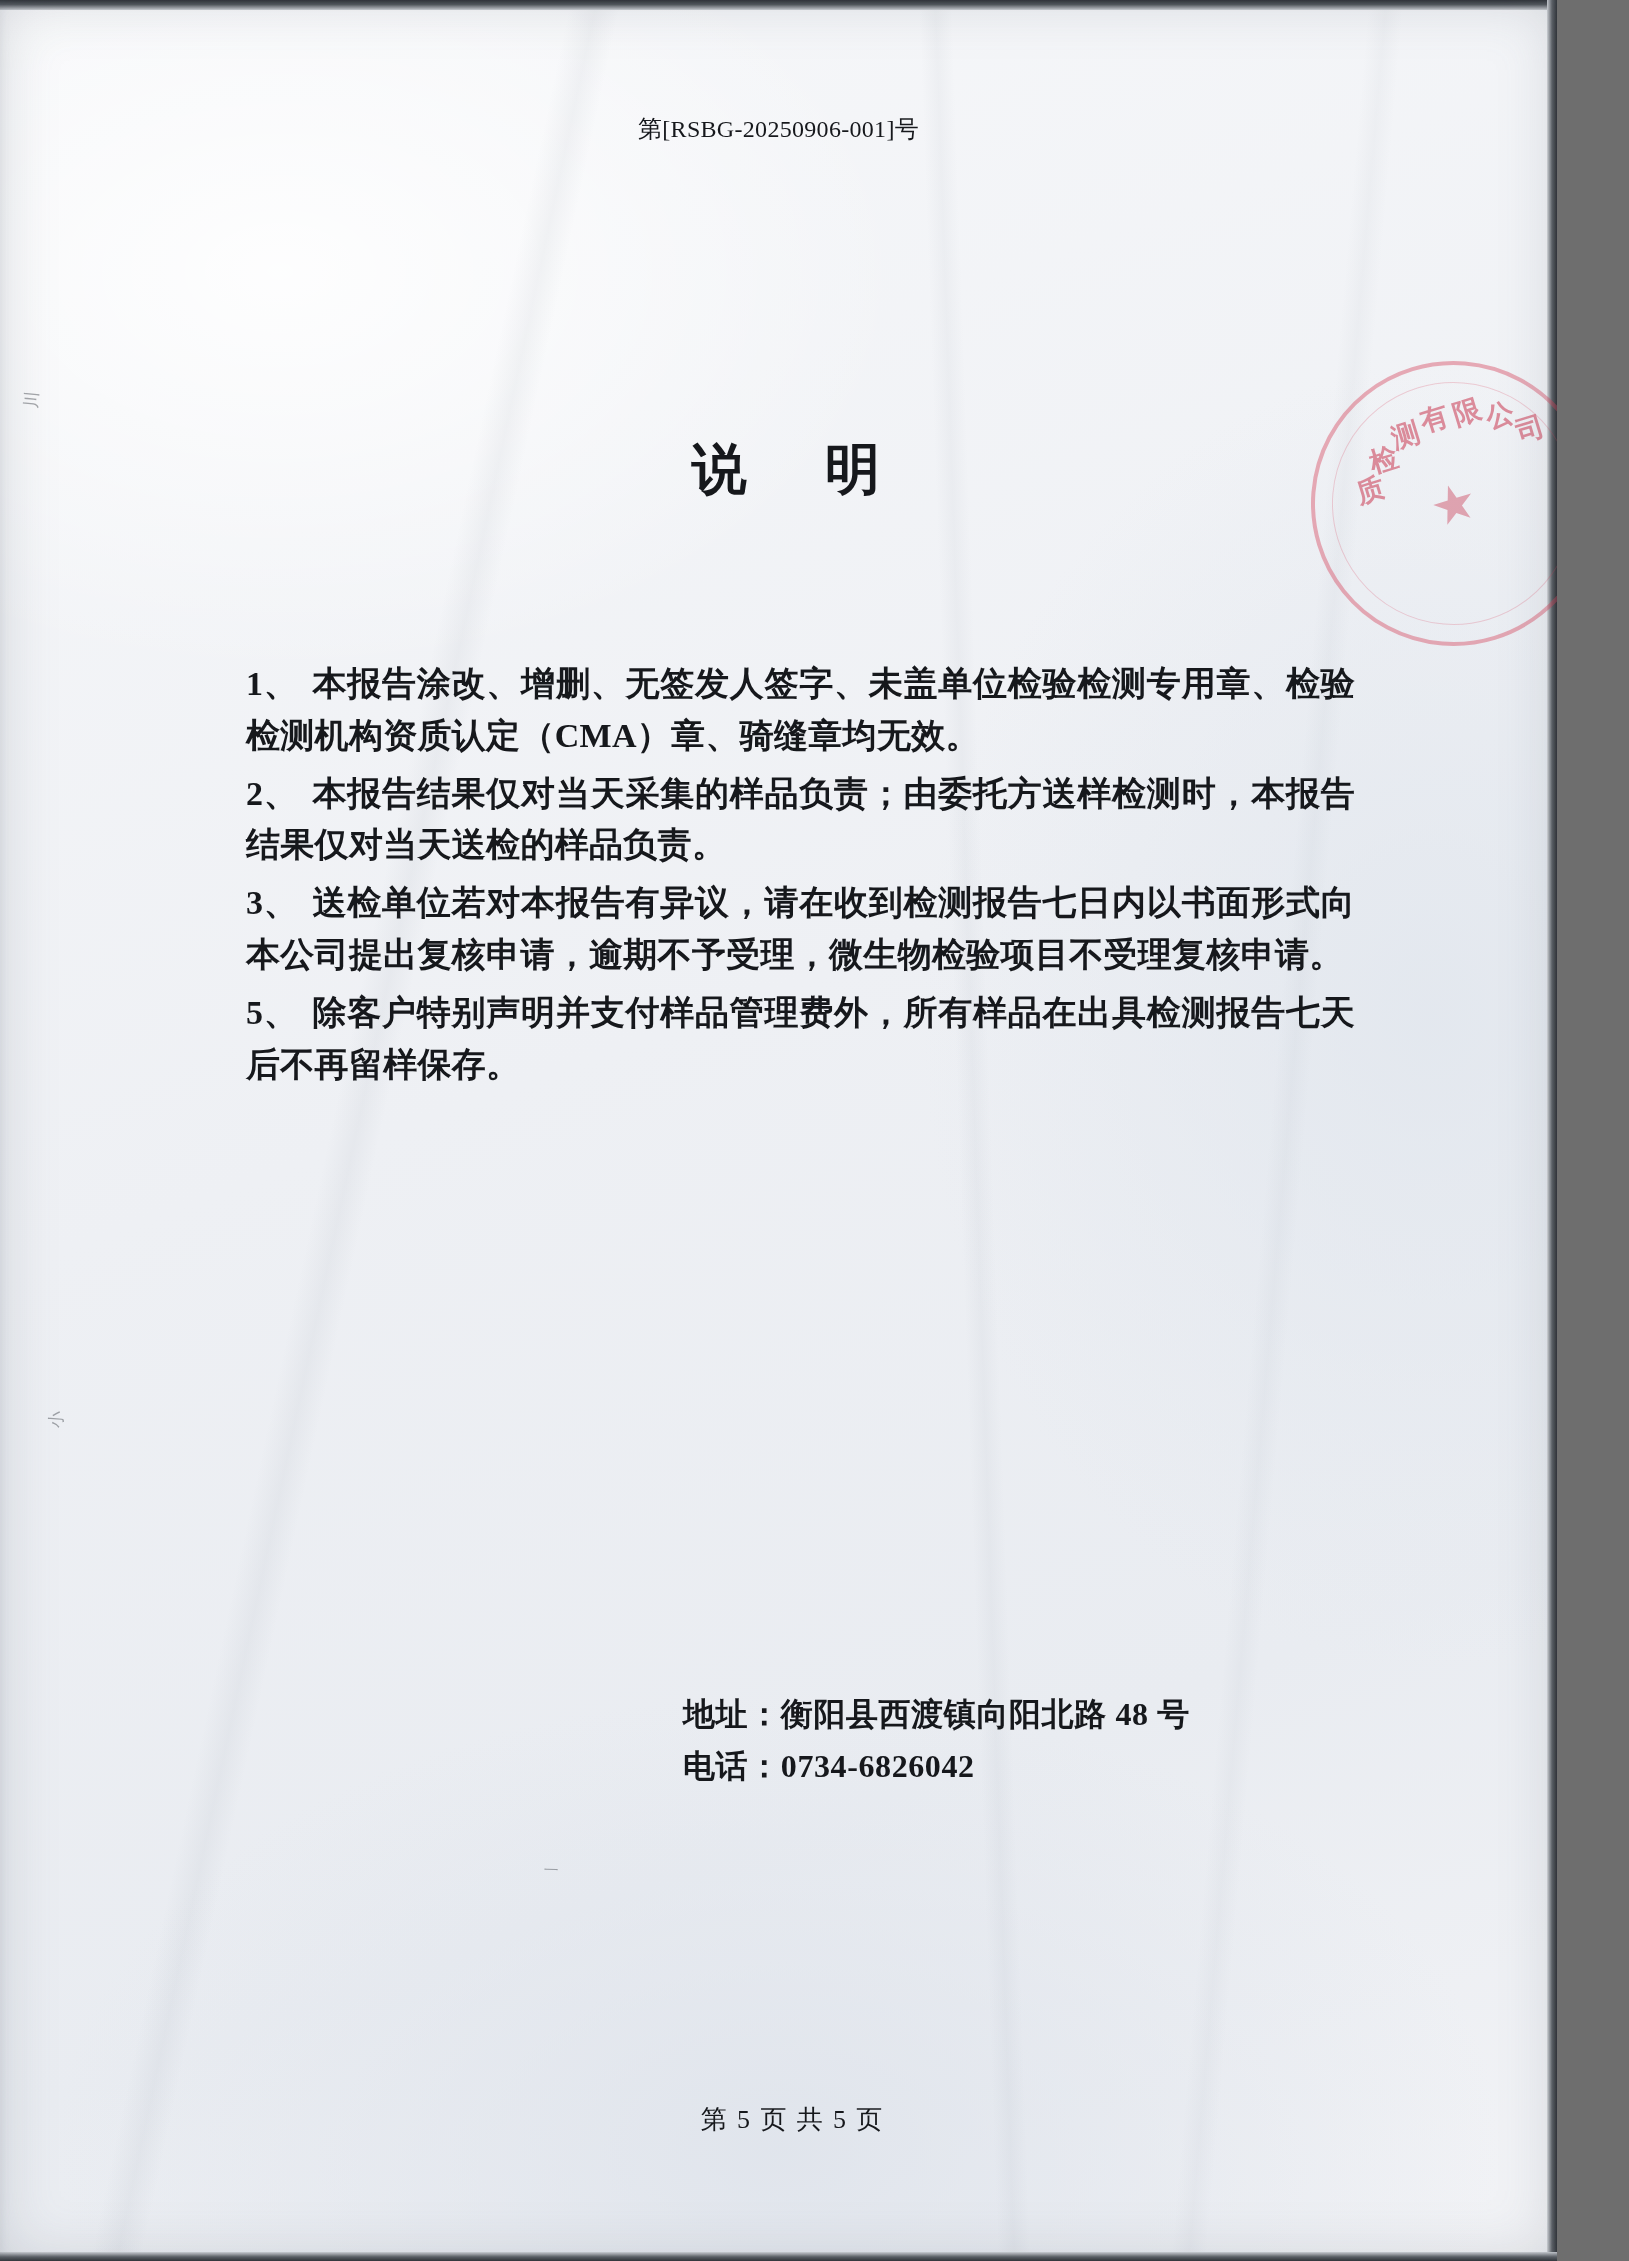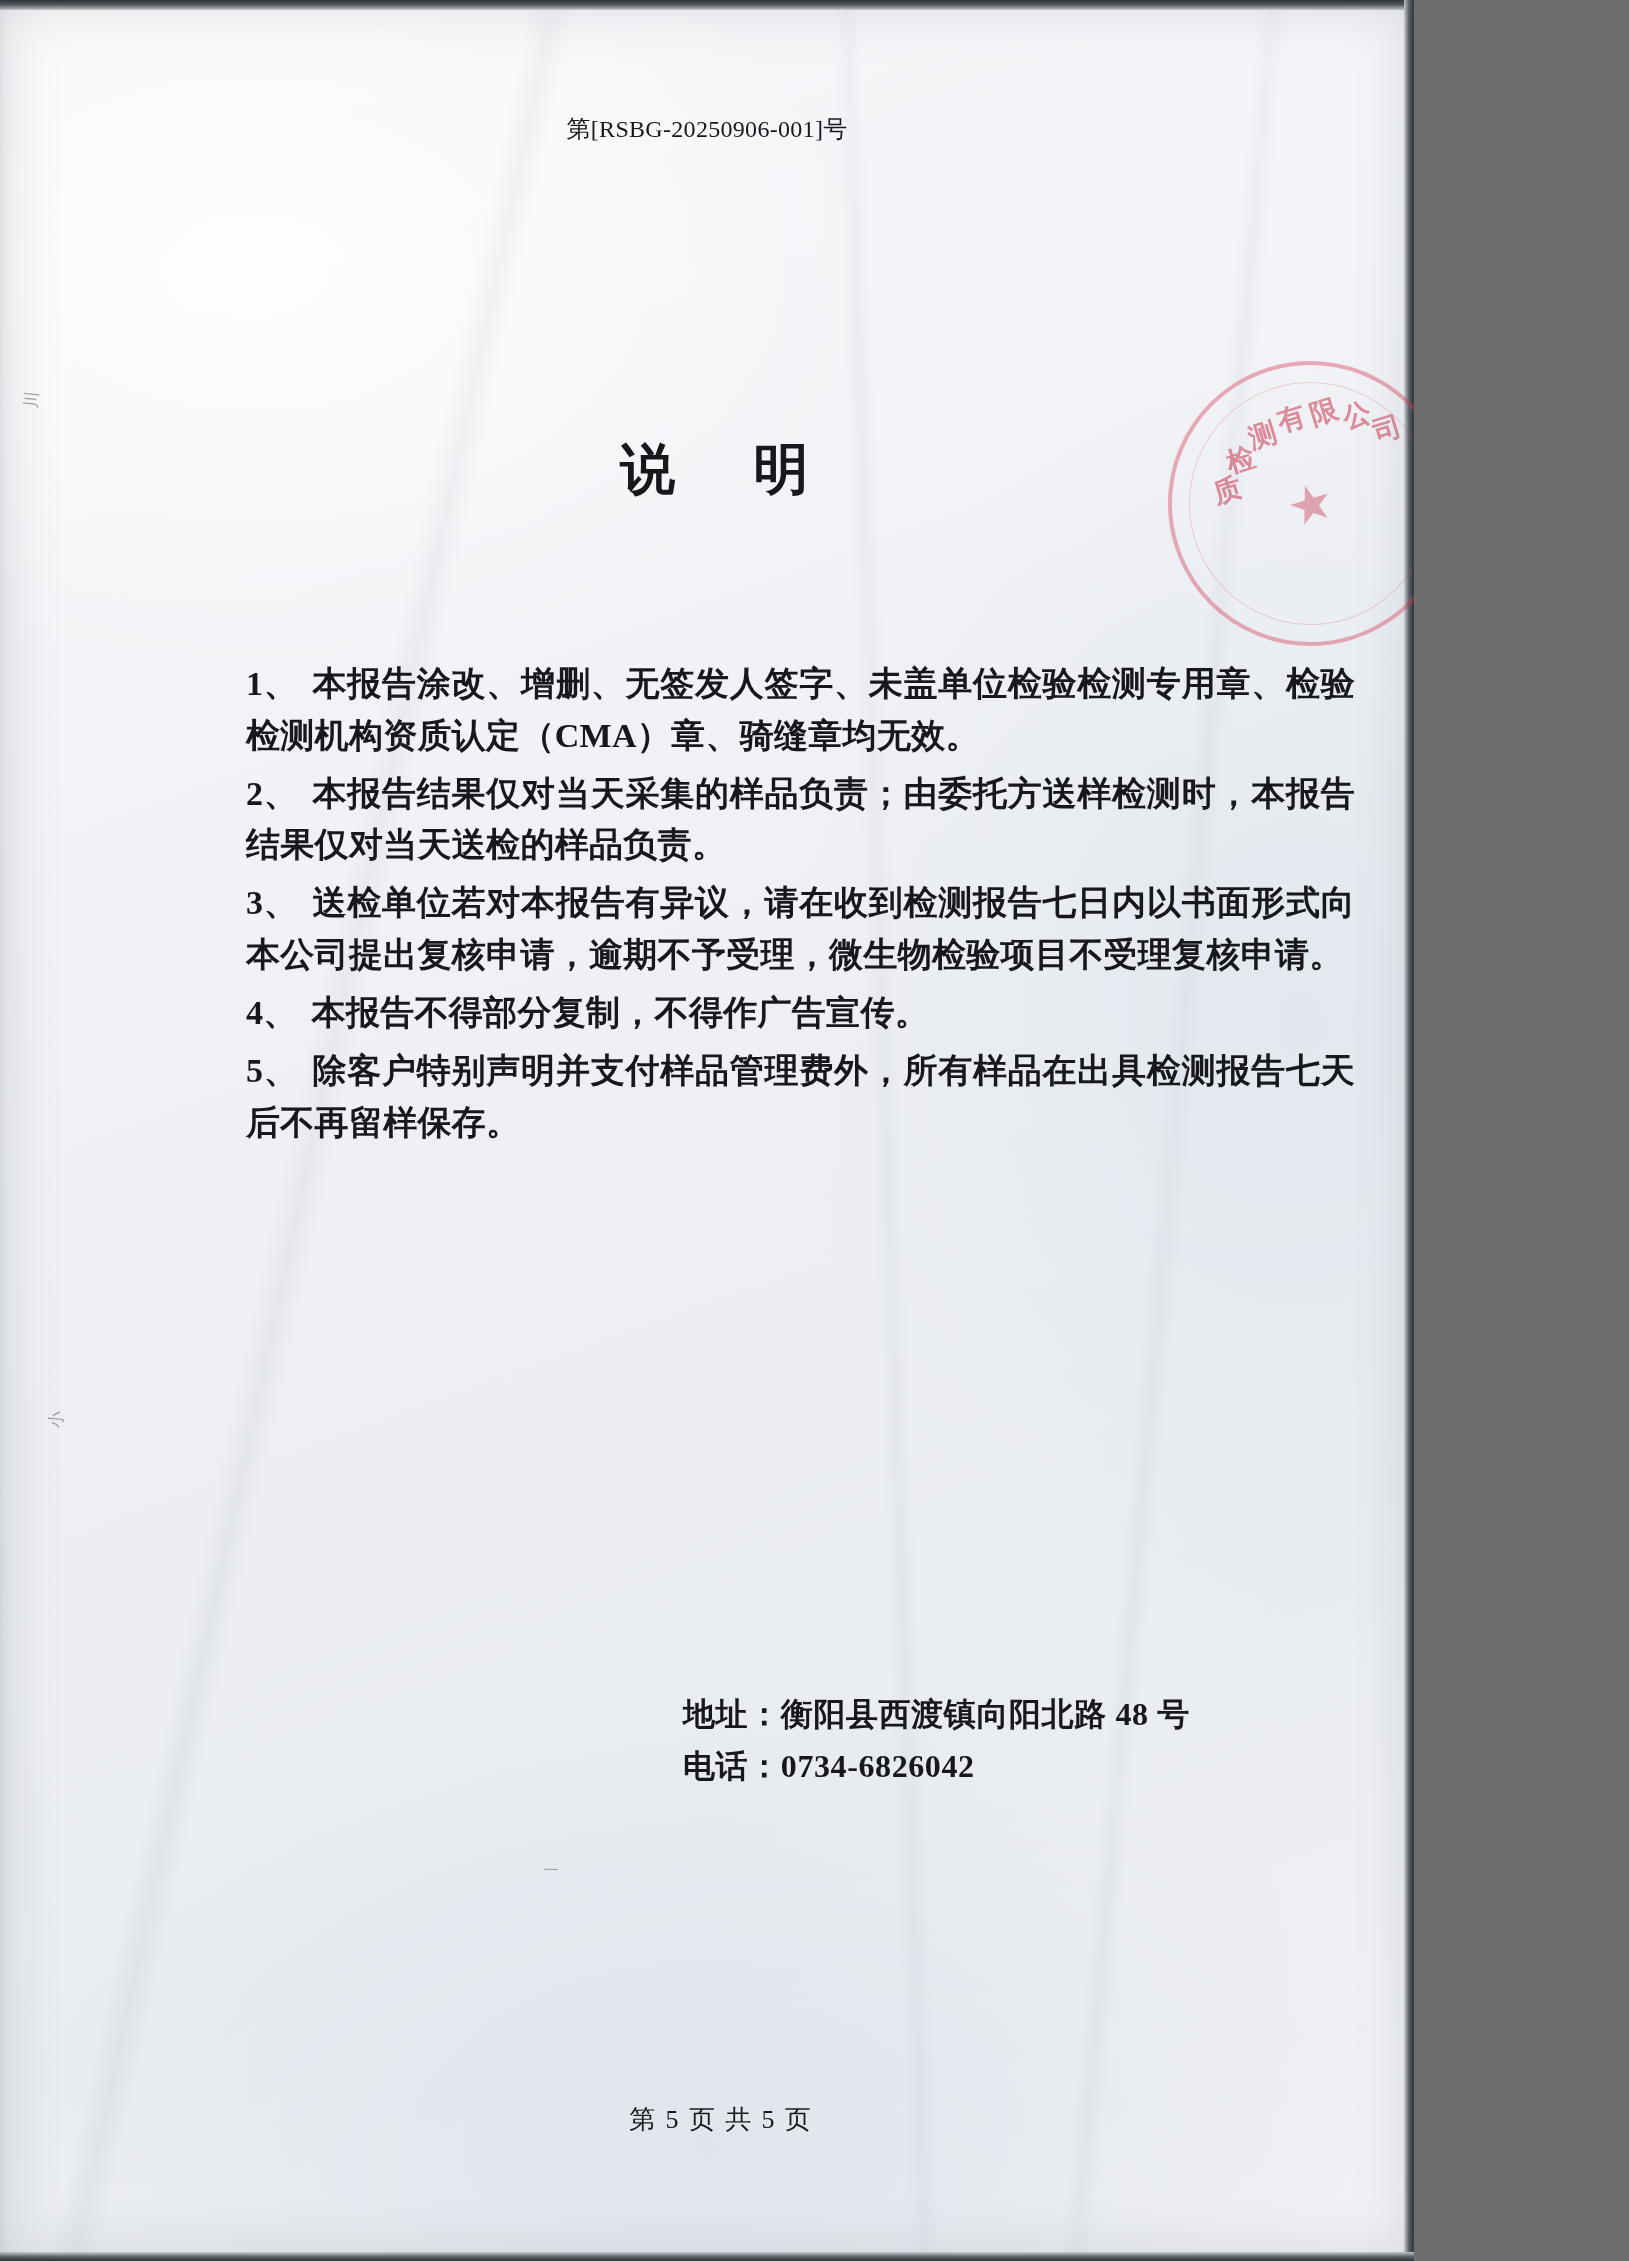--- a/index.html
+++ b/index.html
@@ -2,21 +2,21 @@
 <html lang="zh" style="font-size:10.3px"><head>
 <meta charset="utf-8">
 <style>
   html, body {
     margin: 0;
     padding: 0;
     background: #6e6e6e;
   }
   .page {
     position: relative;
-    width: 1414px;
+    width: 1557px;
     height: 2261px;
     background: #7dd3fc;
     overflow: hidden;
     font-family: "Liberation Serif", "DejaVu Serif", serif;
     color: #16181c;
   }
   
   .paper-tint {
     position: absolute;
     inset: 0;
@@ -199,23 +199,20 @@
 
   <div class="body-block">
     <p class="clause">
       <span class="num">1、</span><span>本报告涂改、增删、无签发人签字、未盖单位检验检测专用章、检验检测机构资质认定（CMA）章、骑缝章均无效。</span>
     </p>
     <p class="clause">
       <span class="num">2、</span><span>本报告结果仅对当天采集的样品负责；由委托方送样检测时，本报告结果仅对当天送检的样品负责。</span>
     </p>
     <p class="clause">
       <span class="num">3、</span><span>送检单位若对本报告有异议，请在收到检测报告七日内以书面形式向本公司提出复核申请，逾期不予受理，微生物检验项目不受理复核申请。</span>
-    </p>
-    <p class="clause">
-      <span class="num">4、</span><span>本报告不得部分复制，不得作广告宣传。</span>
     </p>
     <p class="clause">
       <span class="num">5、</span><span>除客户特别声明并支付样品管理费外，所有样品在出具检测报告七天后不再留样保存。</span>
     </p>
   </div>
 
   <div class="signature-block">
     <div class="sig-line">地址：衡阳县西渡镇向阳北路 48 号</div>
     <div class="sig-line">电话：0734-6826042</div>
   </div>

